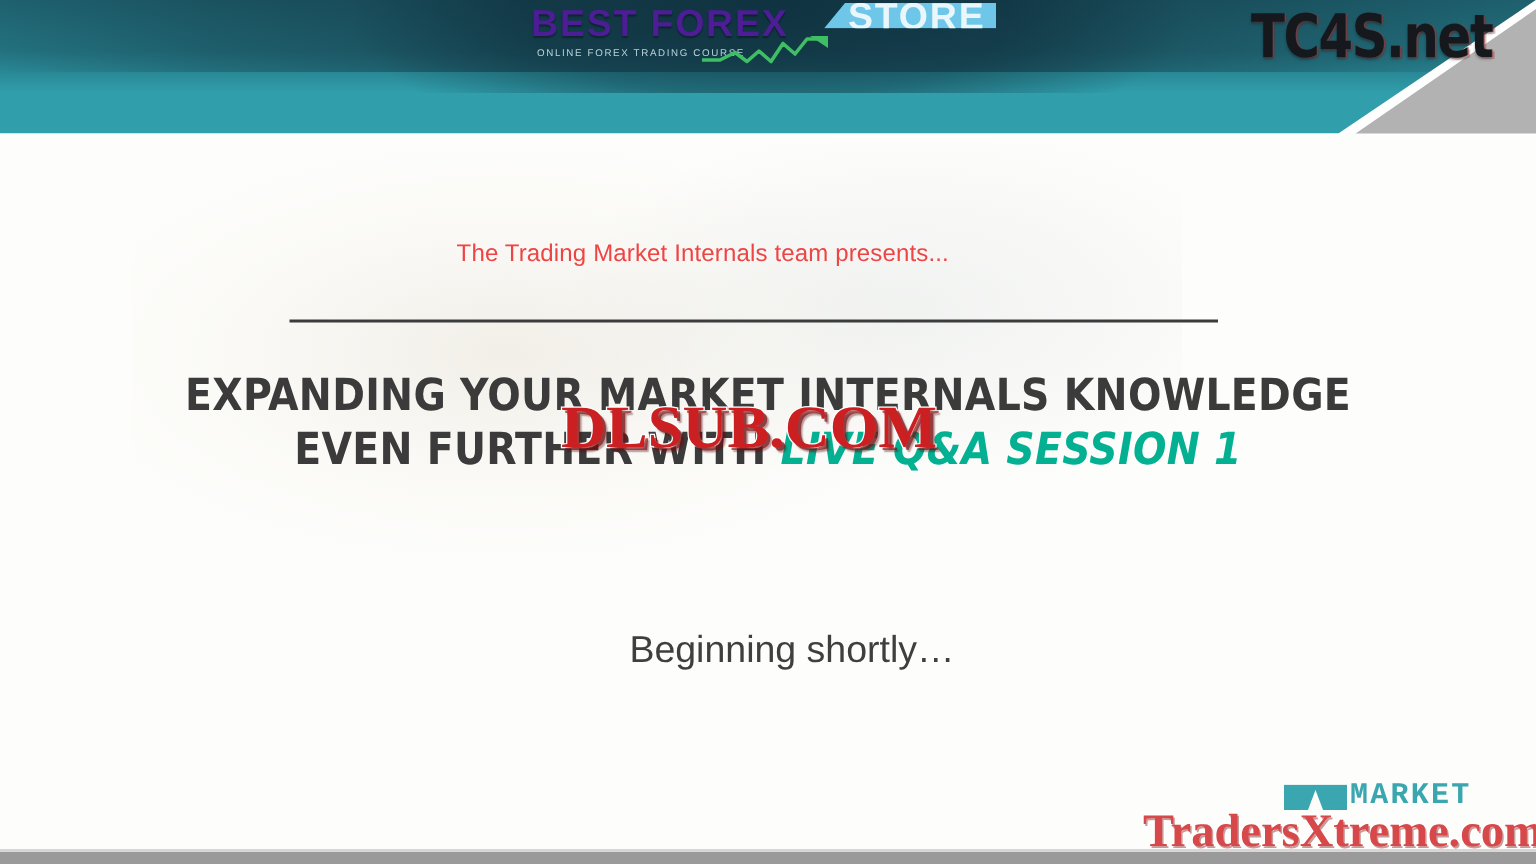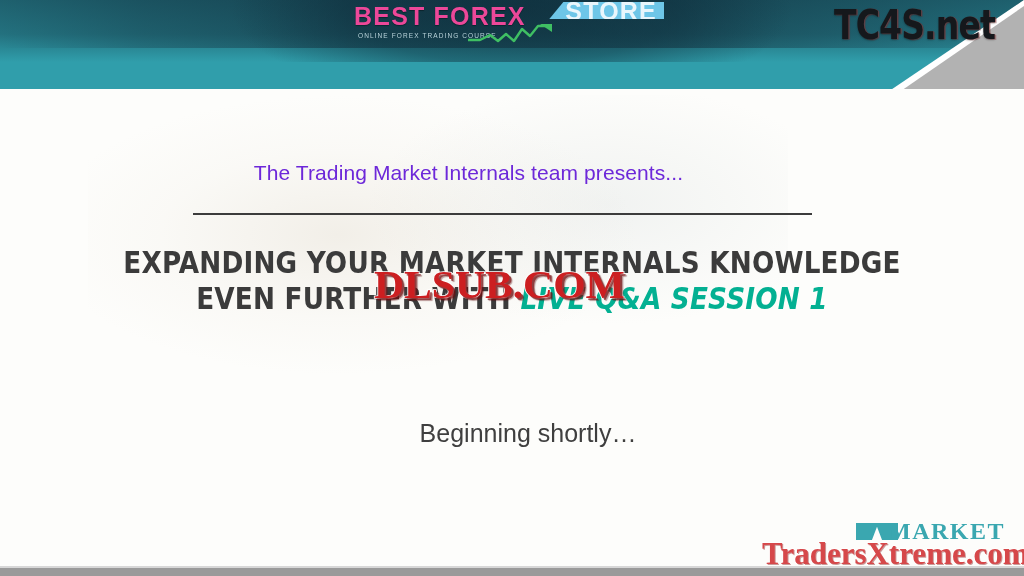--- a/index.html
+++ b/index.html
@@ -66,21 +66,21 @@
     position: relative;
     height: 28px;
     display: flex;
     align-items: center;
   }
   .bfs-best-forex {
     font-family: "Liberation Sans", sans-serif;
     font-weight: bold;
     font-size: 25px;
     letter-spacing: 1.2px;
-    color: #ec4899;
+    color: #4c1d95;
     line-height: 28px;
     padding-left: 2px;
     text-shadow: 0 1px 1px rgba(0,0,0,0.35);
   }
   .bfs-store-box {
     position: absolute;
     right: 0;
     top: 0;
     height: 17px;
     background: #6ec6e8;
@@ -175,23 +175,23 @@
     pointer-events: none;
   }
 
   .presents-line {
     position: absolute;
     left: 0;
     top: 72px;
     width: 937px;
     text-align: center;
     font-family: "Liberation Sans", sans-serif;
-    font-size: 21px;
+    font-size: 16px;
     font-weight: normal;
-    color: #6d28d9;
+    color: #ef4444;
     letter-spacing: 0.1px;
   }
 
   .divider {
     position: absolute;
     left: 193px;
     top: 124px;
     width: 619px;
     height: 0;
     border-top: 2px solid #3c3c3c;
@@ -263,25 +263,25 @@
     position: absolute;
     left: 0;
     top: 4px;
     width: 42px;
     height: 17px;
     background: #3aa7b0;
     clip-path: polygon(0 0, 100% 0, 100% 100%, 62% 100%, 50% 22%, 38% 100%, 0 100%);
   }
   .market-word {
     position: absolute;
-    left: 32px;
-    top: 0;
-    font-family: Liberation Serif, serif;
-    font-weight: bold;
-    font-size: 24px;
+    left: 44px;
+    top: 0;
+    font-family: Liberation Mono, monospace;
+    font-weight: bold;
+    font-size: 20px;
     letter-spacing: 1.5px;
     color: #3aa7b0;
     line-height: 24px;
   }
 
   
   .tx-watermark {
     position: absolute;
     left: 762px;
     top: 540px;

